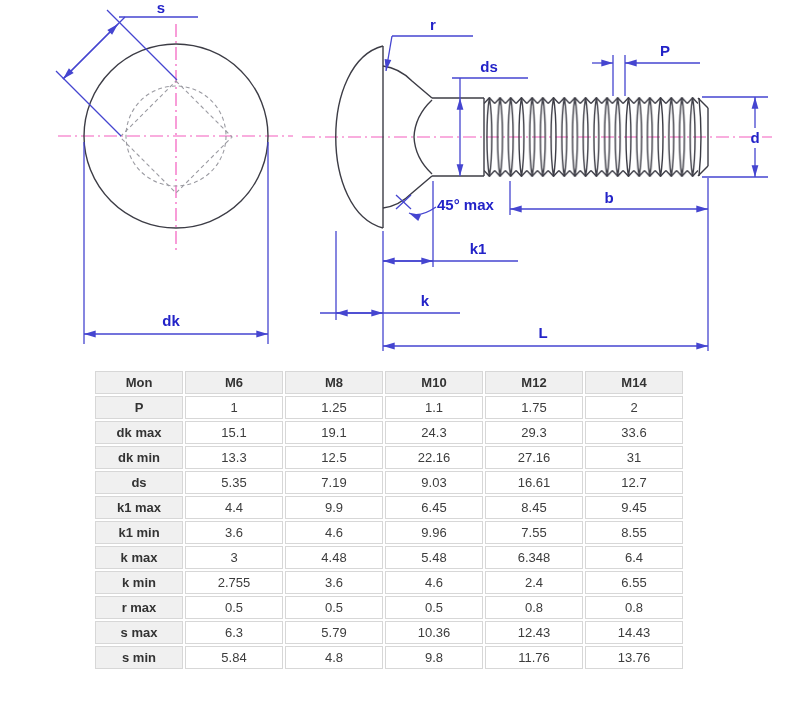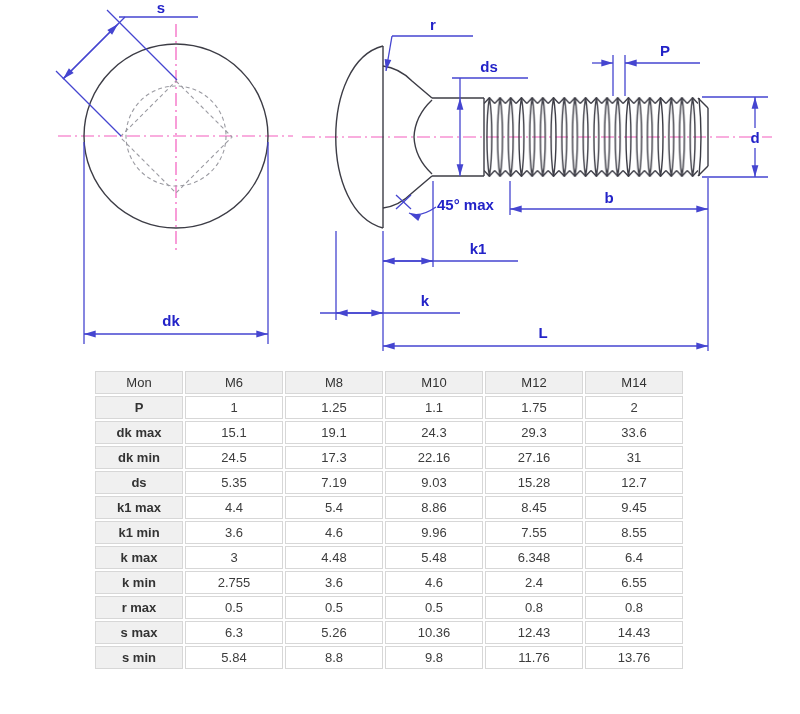--- a/index.html
+++ b/index.html
@@ -25,21 +25,21 @@
   .lbl{fill:var(--label_text);font-family:"Liberation Sans", sans-serif;
        font-size:15px;font-weight:bold;}
 
   #spec-table{position:absolute;left:93px;top:369px;width:588px;
       border-collapse:separate;border-spacing:2px;table-layout:fixed;}
   #spec-table td,#spec-table th{border:1px solid var(--table_border);
       box-sizing:border-box;text-align:center;vertical-align:middle;
       font-size:13px;padding:3px 4px;height:23px;color:var(--value_text);
       background:#ffffff;font-weight:normal;}
   #spec-table th{background:var(--table_header_bg);color:var(--table_text);
-      font-weight:normal;}
+      font-weight:bold;}
   #spec-table td.rowhead{background:var(--table_header_bg);color:var(--table_text);
       font-weight:bold;}
 </style>
 </head>
 <body>
 
 <div id="stage">
 
   <svg width="800" height="362" viewBox="0 0 800 362">
     <defs>
@@ -190,39 +190,39 @@
     <tr>
       <td class="rowhead">dk max</td>
       <td>15.1</td>
       <td>19.1</td>
       <td>24.3</td>
       <td>29.3</td>
       <td>33.6</td>
     </tr>
     <tr>
       <td class="rowhead">dk min</td>
-      <td>24.5</td>
-      <td>17.3</td>
+      <td>13.3</td>
+      <td>12.5</td>
       <td>22.16</td>
       <td>27.16</td>
       <td>31</td>
     </tr>
     <tr>
       <td class="rowhead">ds</td>
       <td>5.35</td>
       <td>7.19</td>
       <td>9.03</td>
-      <td>15.28</td>
+      <td>16.61</td>
       <td>12.7</td>
     </tr>
     <tr>
       <td class="rowhead">k1 max</td>
       <td>4.4</td>
-      <td>5.4</td>
-      <td>8.86</td>
+      <td>9.9</td>
+      <td>6.45</td>
       <td>8.45</td>
       <td>9.45</td>
     </tr>
     <tr>
       <td class="rowhead">k1 min</td>
       <td>3.6</td>
       <td>4.6</td>
       <td>9.96</td>
       <td>7.55</td>
       <td>8.55</td>
@@ -247,28 +247,28 @@
       <td class="rowhead">r max</td>
       <td>0.5</td>
       <td>0.5</td>
       <td>0.5</td>
       <td>0.8</td>
       <td>0.8</td>
     </tr>
     <tr>
       <td class="rowhead">s max</td>
       <td>6.3</td>
-      <td>5.26</td>
+      <td>5.79</td>
       <td>10.36</td>
       <td>12.43</td>
       <td>14.43</td>
     </tr>
     <tr>
       <td class="rowhead">s min</td>
       <td>5.84</td>
-      <td>8.8</td>
+      <td>4.8</td>
       <td>9.8</td>
       <td>11.76</td>
       <td>13.76</td>
     </tr>
   </tbody>
     </table>
 </div>
 
 </body></html>

